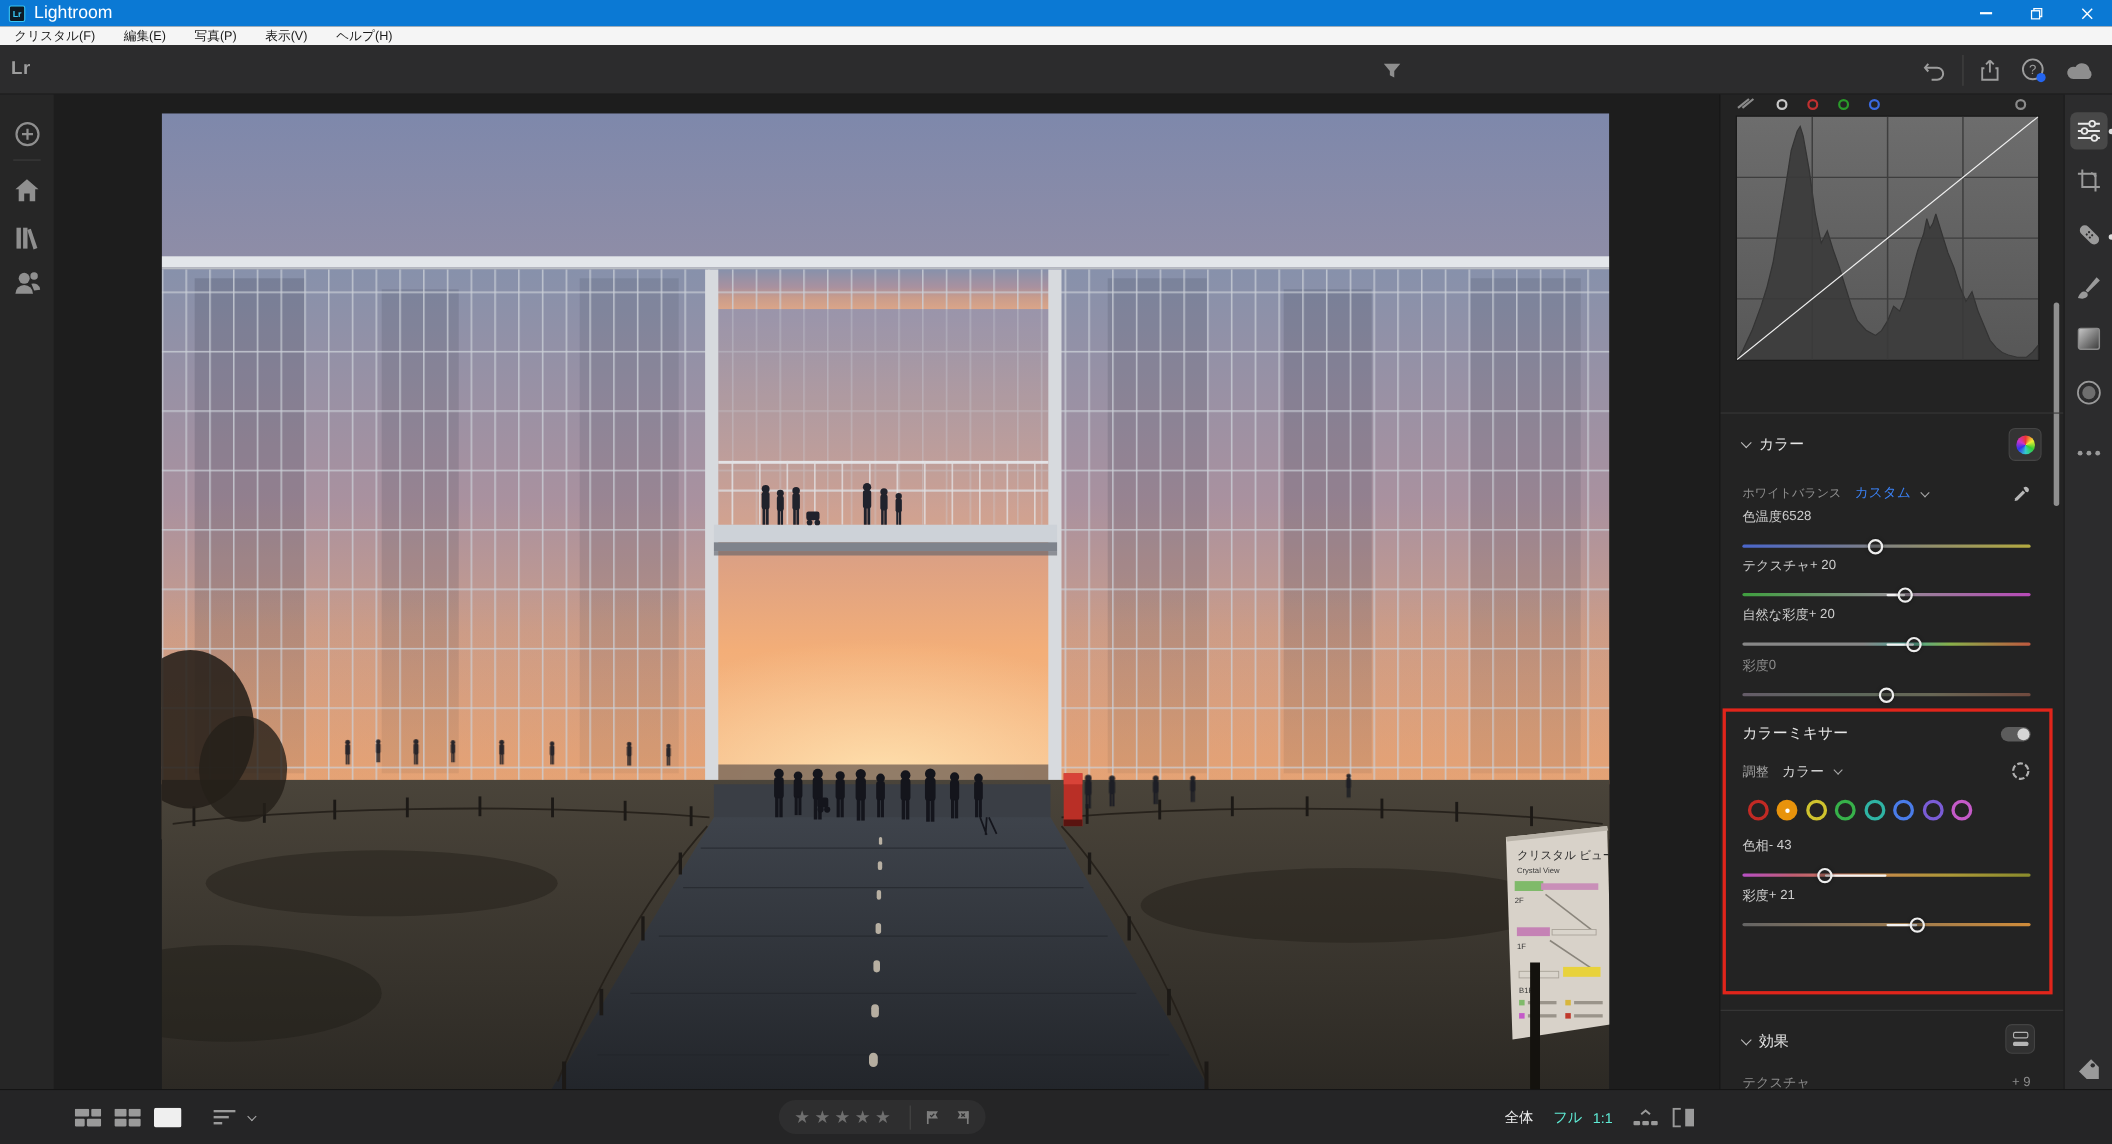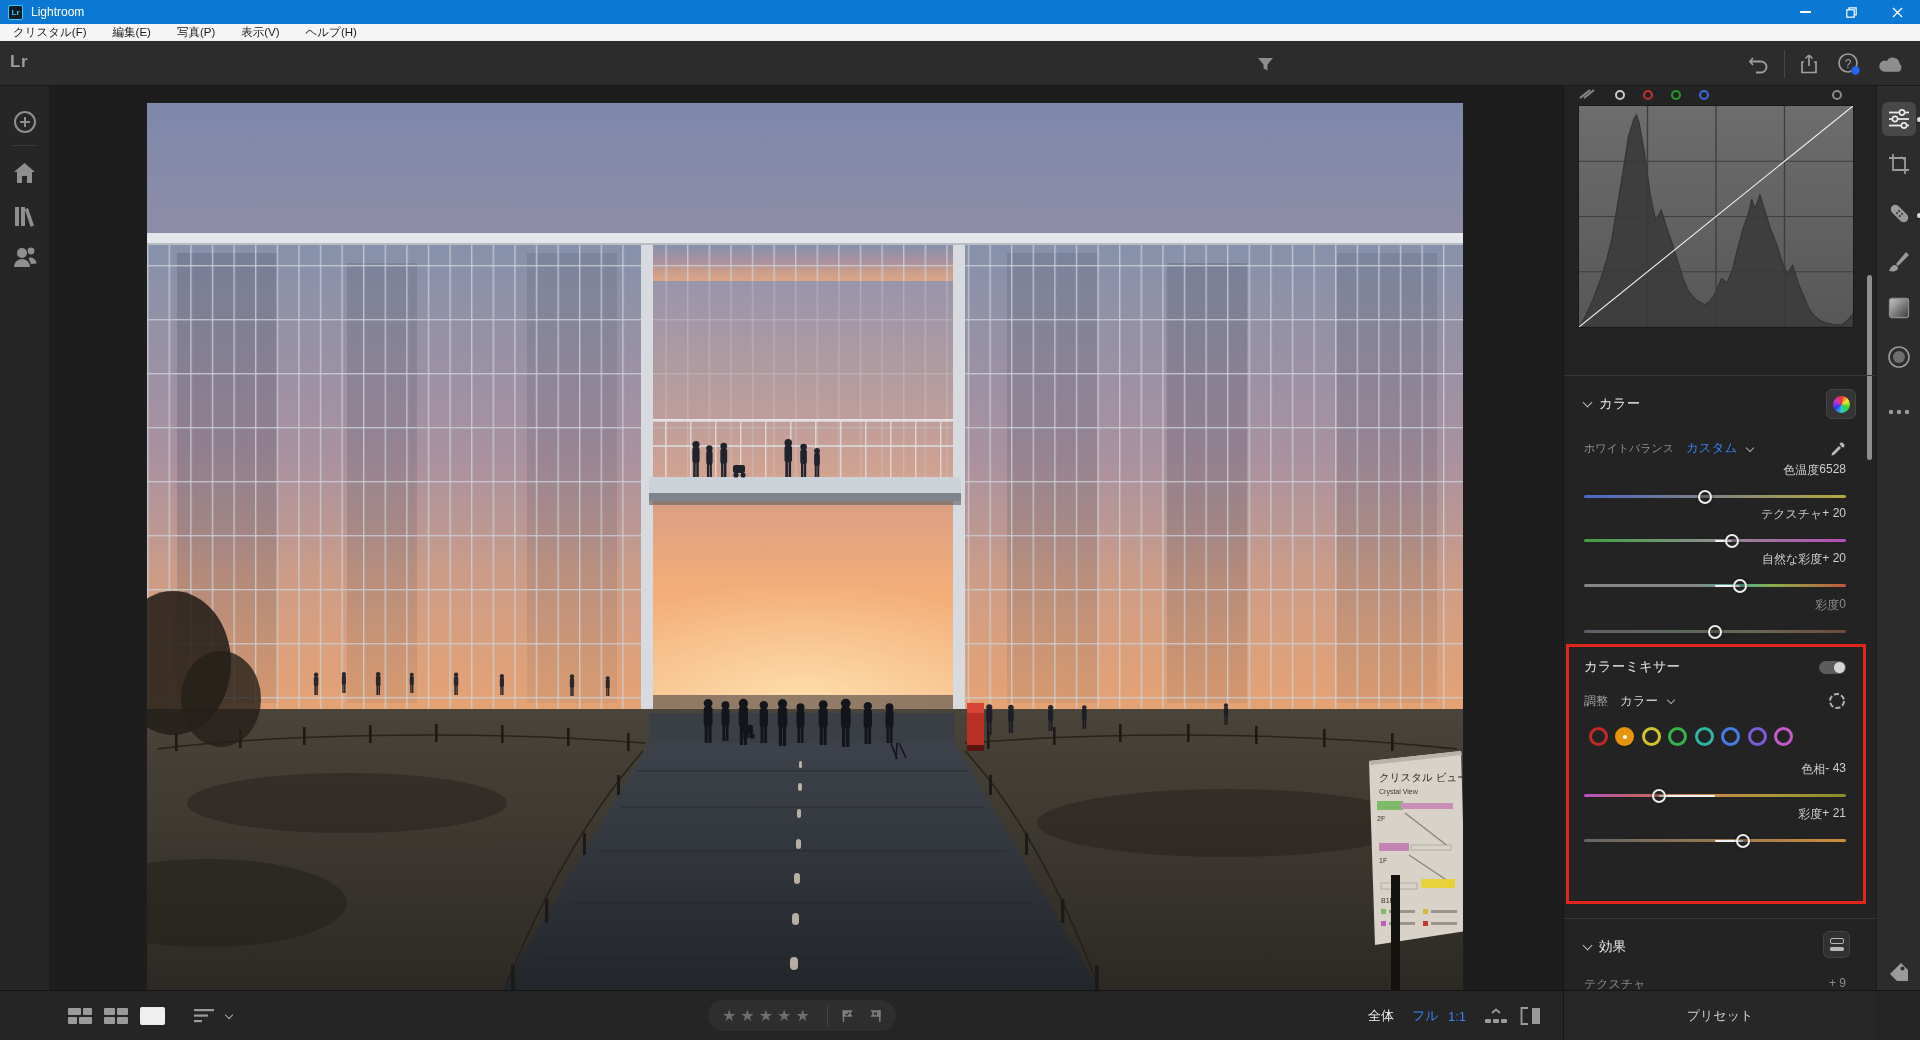--- a/index.html
+++ b/index.html
@@ -3,21 +3,21 @@
 <meta charset="utf-8">
 <style>
   *{margin:0;padding:0;box-sizing:border-box;}
   html,body{width:1920px;height:1040px;overflow:hidden;background:#1d1d1d;
     font-family:"Liberation Sans","DejaVu Sans",sans-serif;-webkit-font-smoothing:antialiased;}
   .abs{position:absolute;}
   
   #titlebar{position:absolute;left:0;top:0;width:1920px;height:24px;background:#0b79d4;display:flex;align-items:center;color:#fff;}
   #lr-badge{width:15px;height:15px;margin:0 8px 0 8px;border:1.5px solid #39c6f4;border-radius:2px;background:#0d1a24;
     color:#39c6f4;font-size:8px;font-weight:bold;display:flex;align-items:center;justify-content:center;}
-  #title-text{font-size:12px;}
+  #title-text{font-size:16px;}
   .wincaption{position:absolute;top:0;height:24px;width:46px;display:flex;align-items:center;justify-content:center;color:#fff;}
   
   #menubar{position:absolute;left:0;top:24px;width:1920px;height:17px;background:#f5f5f5;display:flex;align-items:center;}
   .menu-item{font-size:11.5px;color:#1b1b1b;padding:0 13px;height:100%;display:flex;align-items:center;}
   
   #toolbar{position:absolute;left:0;top:41px;width:1920px;height:45px;background:#2c2c2d;border-bottom:1px solid #191919;}
   #lr-logo{position:absolute;left:10px;top:11px;color:#9d9d9d;font-size:17px;font-weight:bold;letter-spacing:.5px;}
   #search-box{position:absolute;left:614px;top:9px;width:630px;height:29px;background:#262626;border:1px solid #3b3b3b;border-radius:4px;
     display:flex;align-items:center;justify-content:center;gap:8px;}
   #search-input{background:transparent;border:none;outline:none;color:#cfcfcf;font-style:italic;font-size:13px;width:150px;}
@@ -32,21 +32,21 @@
   #photo{position:absolute;left:98px;top:17px;width:1320px;height:891px;}
   
   #right-panel{position:absolute;left:1563px;top:86px;width:313px;height:904px;background:#232323;border-left:1px solid #151515;overflow:hidden;}
   .halfdot{position:absolute;top:4px;width:10px;height:10px;border-radius:50%;border:2px solid;background:transparent;}
   #curvebox{position:absolute;left:14px;top:19px;width:276px;height:223px;background:linear-gradient(#6d6d6d,#575757);border:1px solid #1a1a1a;}
   .pdivider{position:absolute;left:0;width:313px;height:1px;background:#383838;}
   .sec-header{position:absolute;left:20px;color:#e6e6e6;font-size:13.5px;display:flex;align-items:center;gap:8px;}
   .chev{width:7px;height:7px;border-left:1.6px solid #bdbdbd;border-bottom:1.6px solid #bdbdbd;transform:rotate(-45deg);margin-top:-3px;}
   .chev-sm{width:6px;height:6px;border-left:1.5px solid #a8a8a8;border-bottom:1.5px solid #a8a8a8;transform:rotate(-45deg);margin-top:-2px;display:inline-block;}
   .srow{position:absolute;left:20px;width:262px;height:40px;}
-  .slabel-row{display:flex;justify-content:flex-end;font-size:12px;color:#cdcdcd;height:16px;}
+  .slabel-row{display:flex;justify-content:flex-start;font-size:12px;color:#cdcdcd;height:16px;}
   .svalue{color:#cdcdcd;}
   .dim .slabel-row{color:#8b8b8b;} .dim .svalue{color:#8b8b8b;}
   .strack{position:relative;margin-top:11px;height:14px;cursor:pointer;}
   .tline{position:absolute;left:0;right:0;top:6px;height:3px;border-radius:2px;}
   .track-temp .tline{background:linear-gradient(90deg,#4a66cc,#7d7f86 45%,#b4aa40);}
   .track-tint .tline{background:linear-gradient(90deg,#3f9f3f,#8f8f8f 50%,#b84ab8);}
   .track-vib  .tline{background:linear-gradient(90deg,#878787 0%,#878787 42%,#4aa898 58%,#88b04a 72%,#c0593f 100%);}
   .track-sat  .tline{background:linear-gradient(90deg,#9a8aa0,#8aa08a 35%,#a0a080 65%,#b06a55);opacity:.55;}
   .track-hue  .tline{background:linear-gradient(90deg,#b74fc4,#c05f72 18%,#c8884a 46%,#ac9838 72%,#8a8c2c);}
   .track-msat .tline{background:linear-gradient(90deg,#646464,#9a7a50 55%,#d08c3a);}
@@ -70,21 +70,21 @@
   #right-rail{position:absolute;left:1876px;top:86px;width:44px;height:904px;background:#2c2c2d;border-left:1px solid #1b1b1b;}
   .rrail-icon{position:absolute;left:0;width:44px;display:flex;justify-content:center;}
   #edit-selected{position:absolute;left:5px;top:16px;width:34px;height:34px;background:#484848;border-radius:6px;}
   .badge-dot{position:absolute;left:40px;width:5px;height:5px;border-radius:50%;background:#dcdcdc;}
   
   #bottom-bar{position:absolute;left:0;top:990px;width:1920px;height:50px;background:#252526;border-top:1px solid #141414;z-index:30;}
   .bb-icon{position:absolute;top:0;height:50px;display:flex;align-items:center;}
   #rating-pill{position:absolute;left:708px;top:9px;width:188px;height:31px;background:#2e2e2f;border-radius:16px;
     display:flex;align-items:center;padding:0 14px;gap:5px;}
   .star{color:#6f6f6f;font-size:16px;letter-spacing:4px;}
-  .zoom-label{position:absolute;top:0;height:50px;display:flex;align-items:center;font-size:13px;color:#3b82f6;}
+  .zoom-label{position:absolute;top:0;height:50px;display:flex;align-items:center;font-size:13px;color:#5eead4;}
   .zoom-label.active{color:#f0f0f0;}
   #presets-btn{position:absolute;left:1563px;top:0;width:313px;height:50px;background:#272728;border-left:1px solid #151515;
     display:flex;align-items:center;justify-content:center;color:#cfcfcf;font-size:13px;cursor:pointer;}
   svg{display:block;}
 </style>
 </head>
 <body>
 
 <div id="titlebar">
   <div id="lr-badge">Lr</div>
@@ -726,14 +726,13 @@
           <rect x="17" y="12" width="6" height="4" rx="1"></rect>
         </g>
       </svg>
   </div>
   <div class="bb-icon" style="left:1520px">
     <svg width="22" height="18" viewBox="0 0 22 18">
         <path d="M8 1 H1.5 V17 H8" fill="none" stroke="#9a9a9a" stroke-width="1.8"></path>
         <rect x="12" y="1" width="8" height="16" fill="#9a9a9a"></rect>
       </svg>
   </div>
-  <div id="presets-btn">プリセット</div>
 </div>
 
 </body></html>

